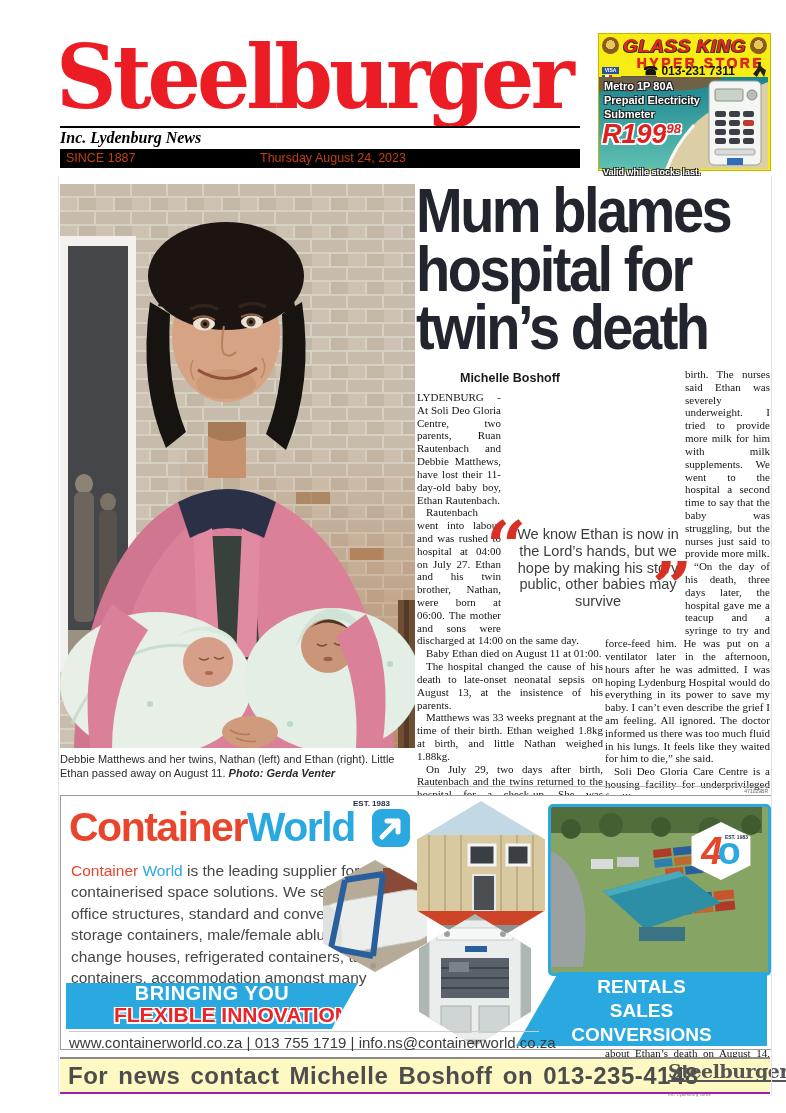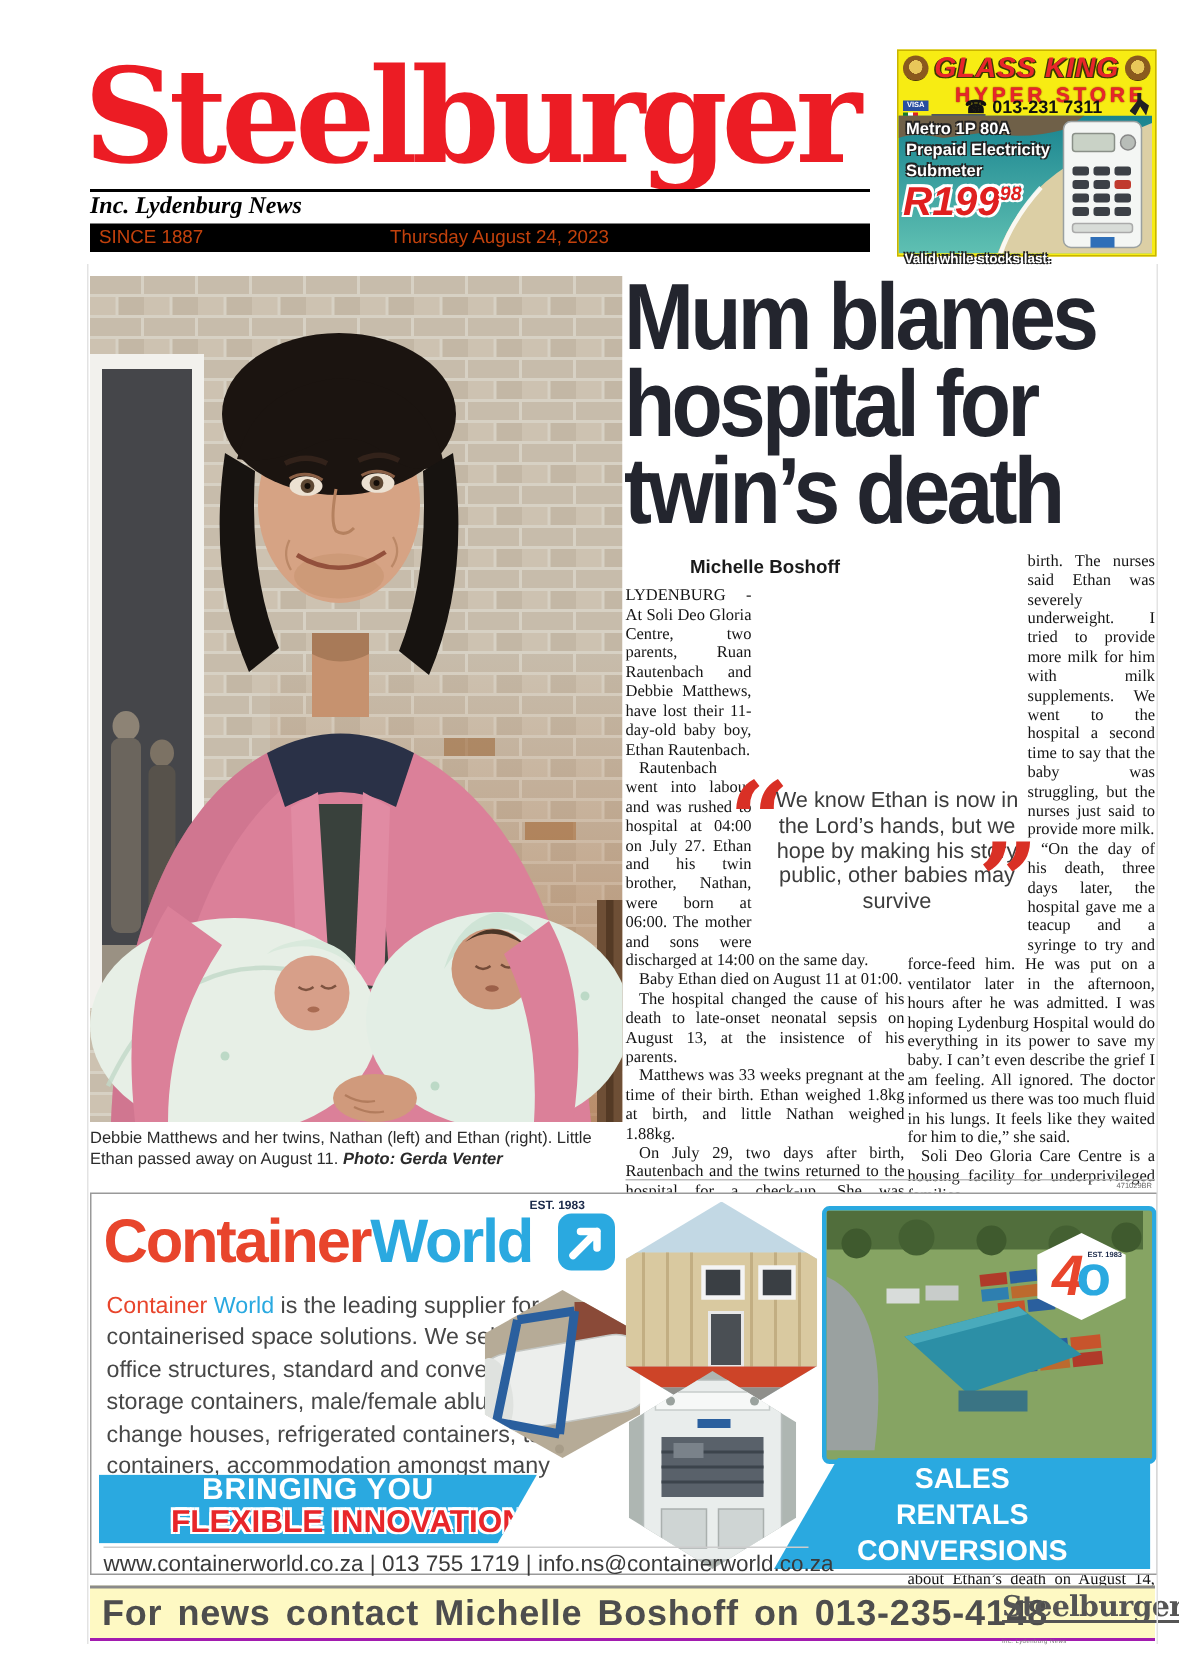--- a/index.html
+++ b/index.html
@@ -422,22 +422,22 @@
       <span class="four">4</span><span class="oo">o</span>
       <span class="est">EST. 1983</span>
     </div>
 
     <div class="cw-banner">
       <div class="b1">BRINGING YOU</div>
       <div class="b2">FLEXIBLE INNOVATION</div>
     </div>
 
     <div class="cw-services">
+      <div>RENTALS</div>
       <div>SALES</div>
-      <div>RENTALS</div>
       <div>CONVERSIONS</div>
     </div>
 
     <div class="cw-contact">www.containerworld.co.za | 013 755 1719 | info.ns@containerworld.co.za</div>
   </div>
 
   <div class="abs" id="footer">
     <div class="ftext">For news contact Michelle Boshoff on 013-235-4148</div>
     <div class="flogo">
       <span class="fl1">Steelburger</span><br>

